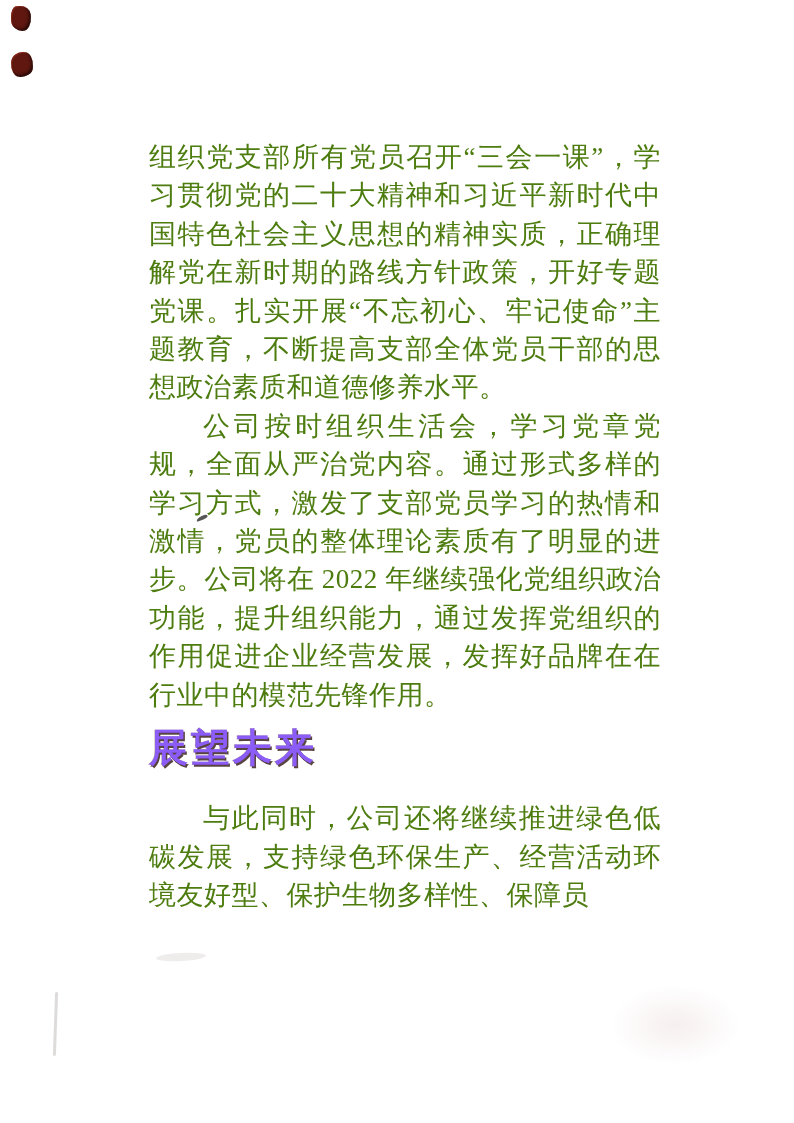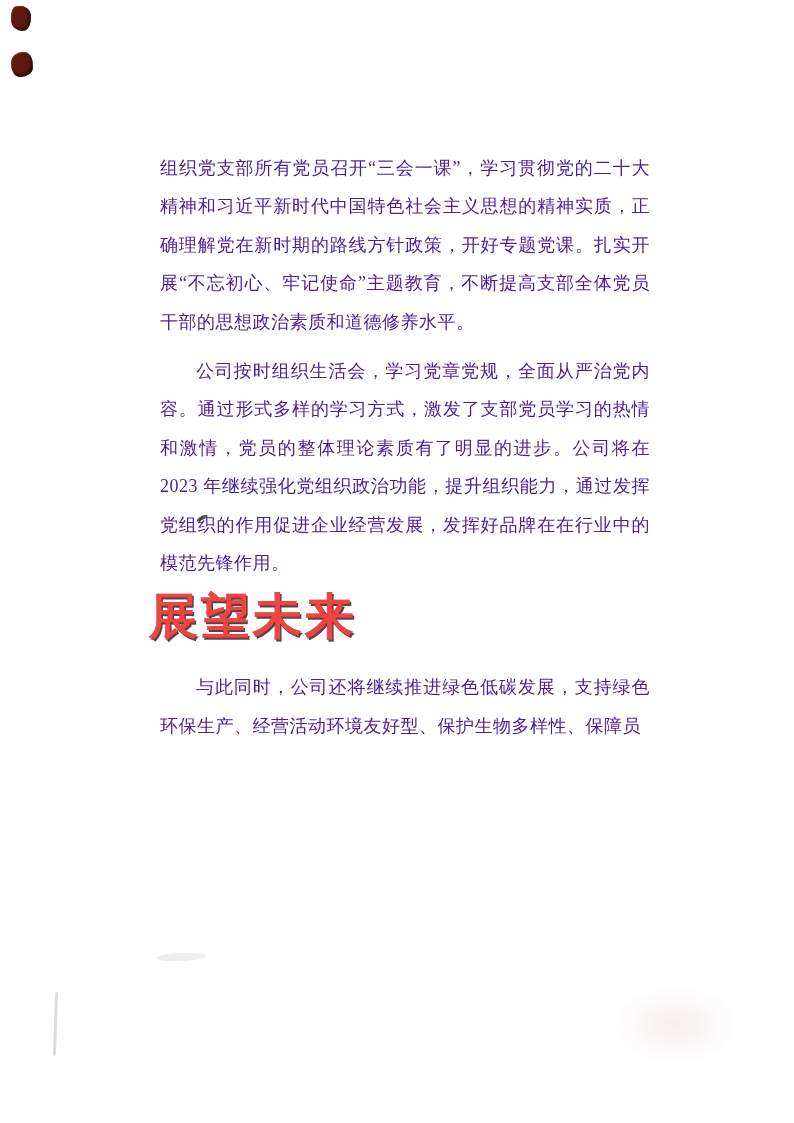--- a/index.html
+++ b/index.html
@@ -33,38 +33,38 @@
     border-radius: 55% 40% 60% 42% / 46% 58% 40% 58%;
     transform: rotate(3deg);
   }
   .content {
     position: absolute;
     left: 149px;
     top: 138px;
     width: 512px;
   }
   .body {
-    margin: 11px;
-    font-size: 18px;
+    margin: 0;
+    font-size: 27px;
     line-height: 38.4px;
     letter-spacing: 0.5px;
-    color: #4c1d95;
+    color: #4d7c0f;
     text-align: justify;
     text-indent: 2em;
   }
   .body.no-indent {
     text-indent: 0;
   }
   .section-heading {
     margin: 10px 0 27px 0;
-    font-size: 49px;
+    font-size: 39px;
     line-height: 48px;
     font-weight: bold;
     letter-spacing: 3px;
-    color: #ef4444;
+    color: #8b5cf6;
     text-shadow: 1.5px 1.5px 0 rgba(35,5,0,0.75), -0.5px -0.5px 0 rgba(60,10,0,0.4);
   }
   
   .artifact-stroke {
     position: absolute;
     left: 196px; top: 516px;
     width: 12px; height: 4px;
     background: #3a3a3a;
     border-radius: 60% 40% 50% 50% / 70% 60% 40% 30%;
     transform: rotate(-24deg);
@@ -96,21 +96,21 @@
 </head>
 <body>
 
 <div class="page">
 
   <div class="mark mark1"></div>
   <div class="mark mark2"></div>
 
   <div class="content">
     <p class="body no-indent">组织党支部所有党员召开“三会一课”，学习贯彻党的二十大精神和习近平新时代中国特色社会主义思想的精神实质，正确理解党在新时期的路线方针政策，开好专题党课。扎实开展“不忘初心、牢记使命”主题教育，不断提高支部全体党员干部的思想政治素质和道德修养水平。</p>
-    <p class="body">公司按时组织生活会，学习党章党规，全面从严治党内容。通过形式多样的学习方式，激发了支部党员学习的热情和激情，党员的整体理论素质有了明显的进步。公司将在 2023 年继续强化党组织政治功能，提升组织能力，通过发挥党组织的作用促进企业经营发展，发挥好品牌在在行业中的模范先锋作用。</p>
+    <p class="body">公司按时组织生活会，学习党章党规，全面从严治党内容。通过形式多样的学习方式，激发了支部党员学习的热情和激情，党员的整体理论素质有了明显的进步。公司将在 2022 年继续强化党组织政治功能，提升组织能力，通过发挥党组织的作用促进企业经营发展，发挥好品牌在在行业中的模范先锋作用。</p>
     <h2 class="section-heading">展望未来</h2>
     <p class="body">与此同时，公司还将继续推进绿色低碳发展，支持绿色环保生产、经营活动环境友好型、保护生物多样性、保障员</p>
   </div>
 
   <div class="artifact-stroke"></div>
   <div class="artifact-v"></div>
   <div class="artifact-smudge"></div>
   <div class="artifact-speckle"></div>
 
 </div>

